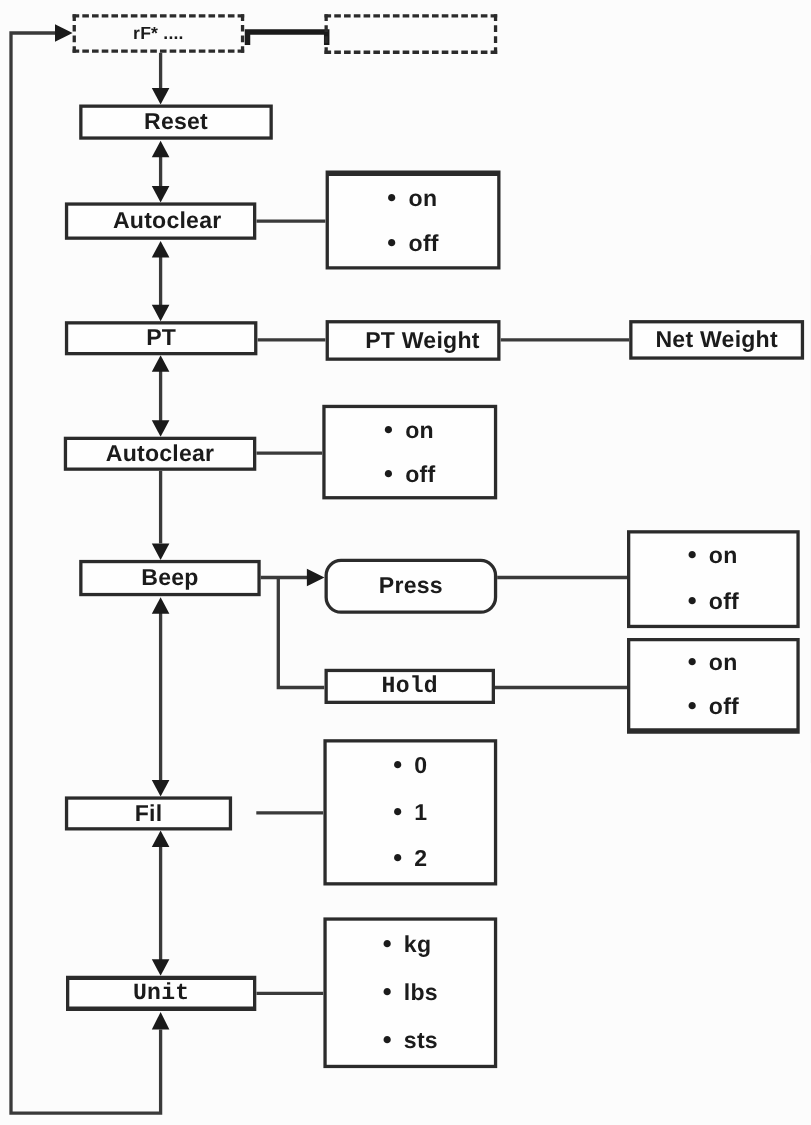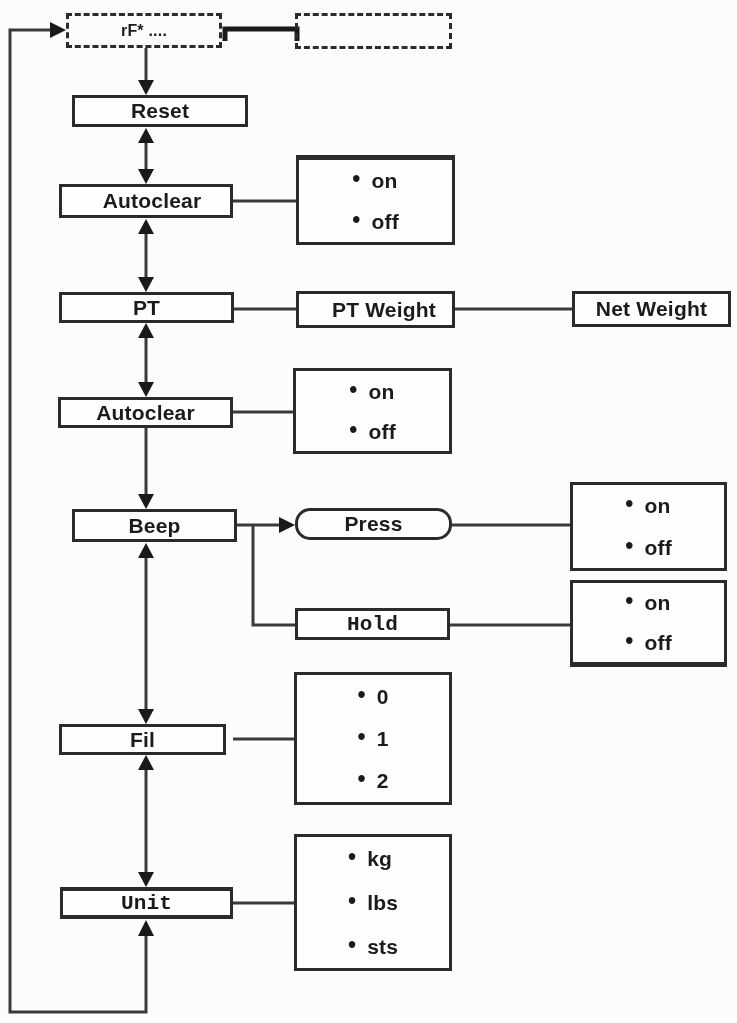--- a/index.html
+++ b/index.html
@@ -201,21 +201,21 @@
       <div class="opt">
         <span class="dot">•</span>
         <span>off</span>
       </div>
     </div>
   </div>
 
   <div class="box" style="left:72px;top:509px;width:165px;height:33px;">
     <span>Beep</span>
   </div>
-  <div class="box" style="left:295px;top:508px;width:157px;height:32px;border-radius:15px;">
+  <div class="box" style="left:295px;top:508px;width:157px;height:50px;border-radius:15px;">
     <span>Press</span>
   </div>
   <div class="box opts" style="left:570px;top:482px;width:157px;height:89px;">
     <div class="opts-col">
       <div class="opt">
         <span class="dot">•</span>
         <span>on</span>
       </div>
       <div class="opt">
         <span class="dot">•</span>
@@ -233,21 +233,21 @@
         <span class="dot">•</span>
         <span>on</span>
       </div>
       <div class="opt">
         <span class="dot">•</span>
         <span>off</span>
       </div>
     </div>
   </div>
 
-  <div class="box" style="left:59px;top:724px;width:167px;height:31px;">
+  <div class="box" style="left:59px;top:724px;width:152px;height:31px;">
     <span>Fil</span>
   </div>
   <div class="box opts" style="left:294px;top:672px;width:158px;height:133px;">
     <div class="opts-col">
       <div class="opt">
         <span class="dot">•</span>
         <span>0</span>
       </div>
       <div class="opt">
         <span class="dot">•</span>

